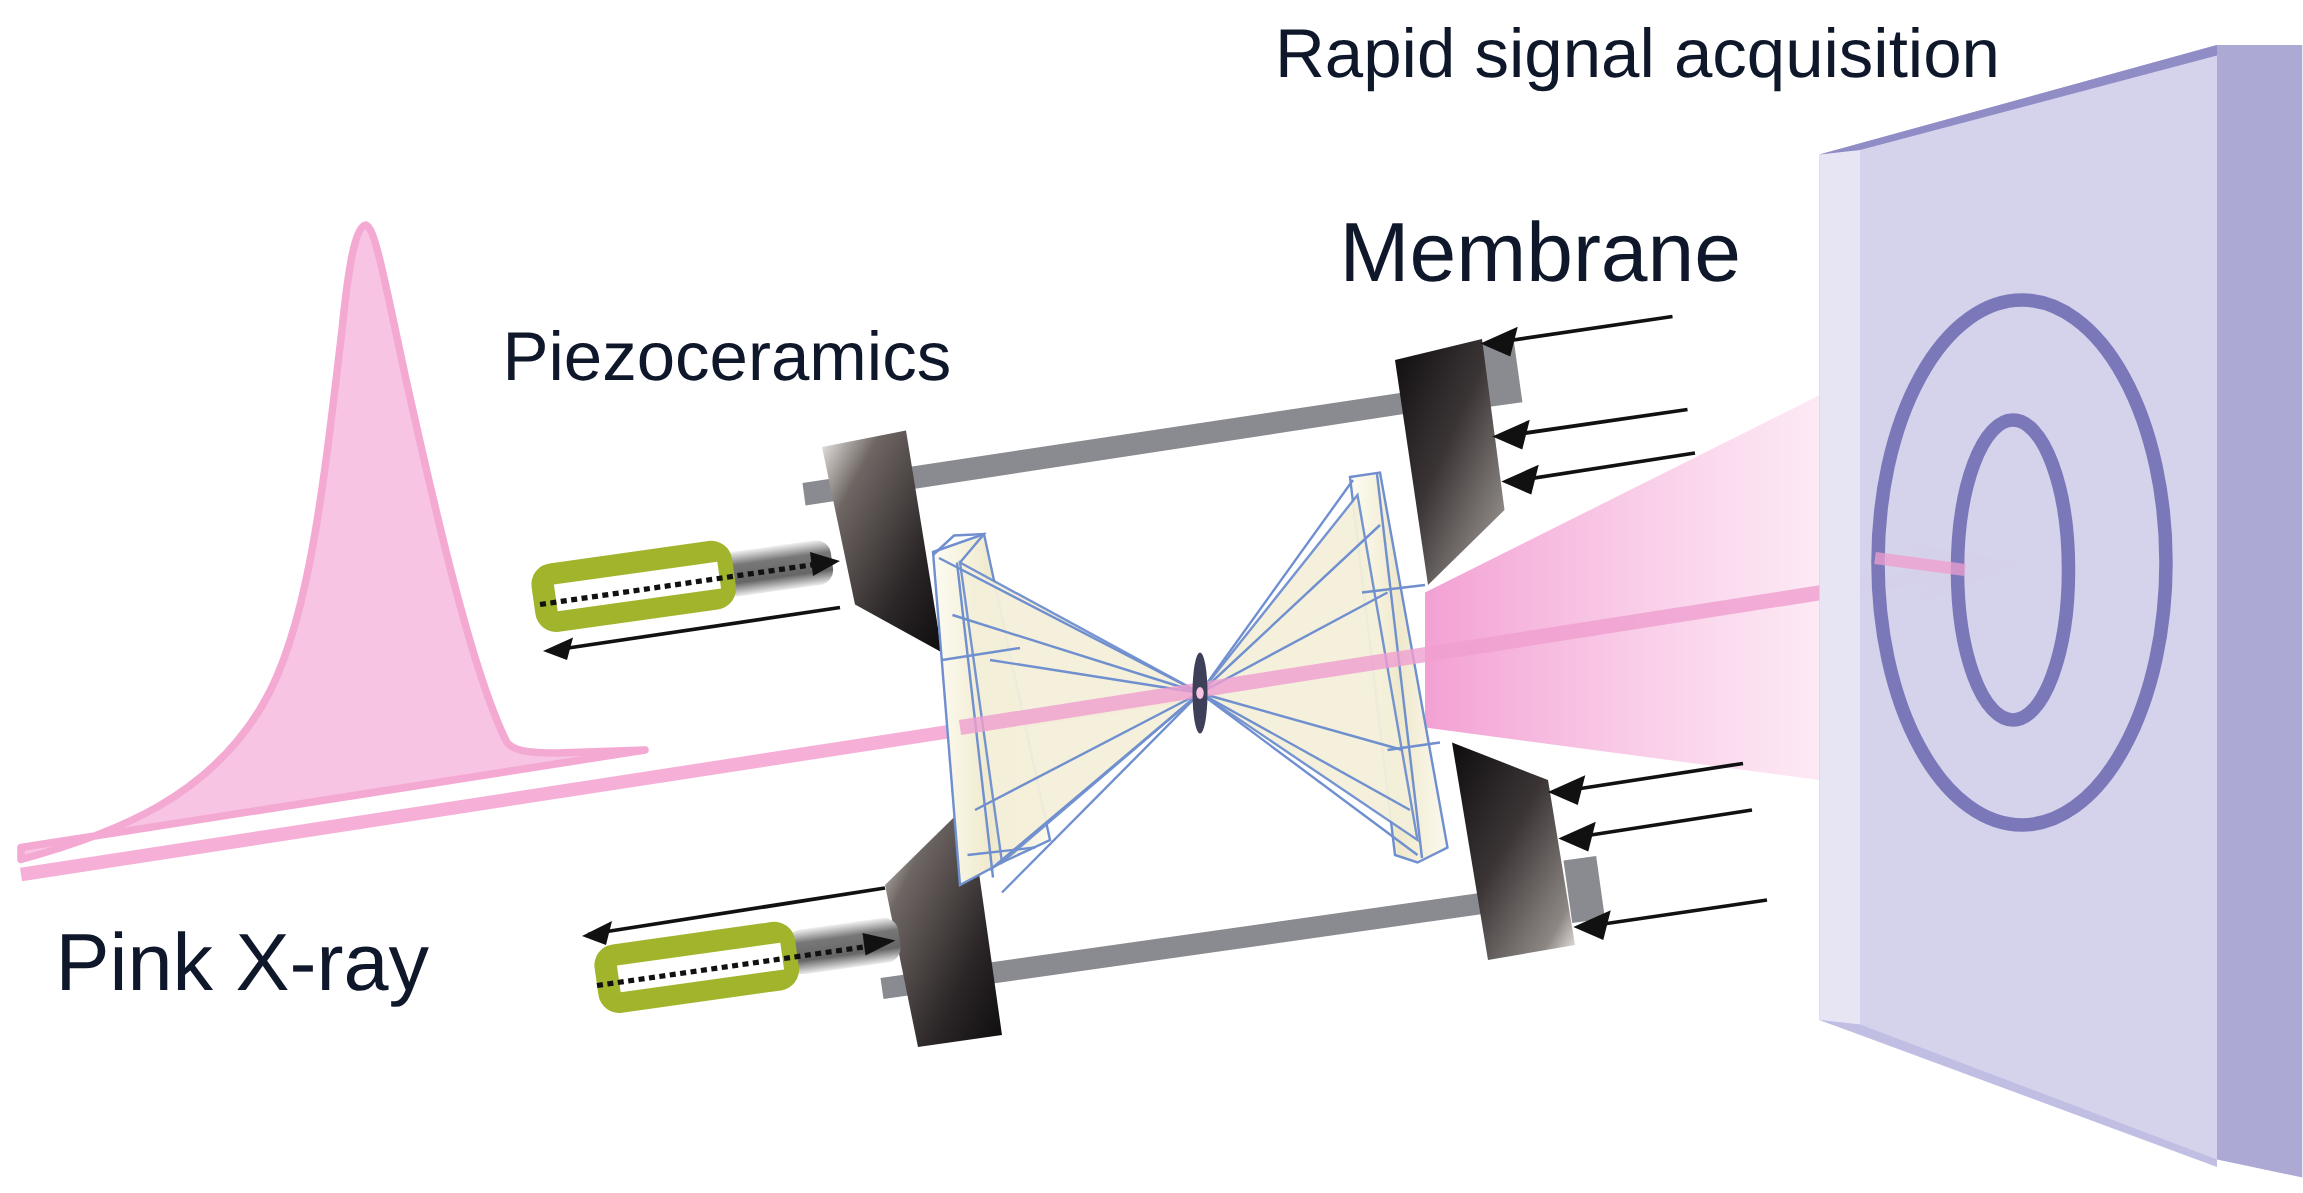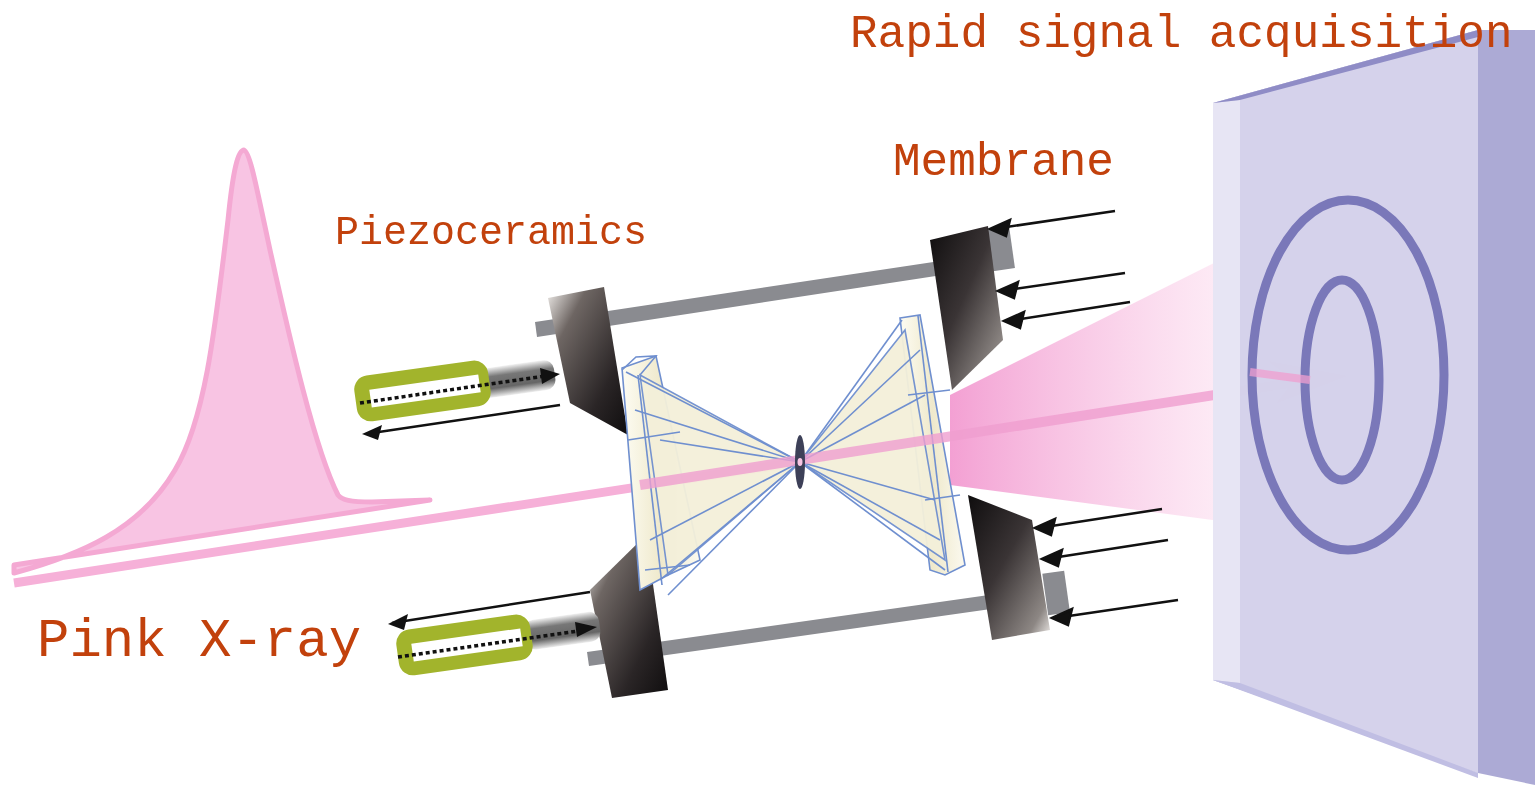--- a/index.html
+++ b/index.html
@@ -1,27 +1,27 @@
 <!DOCTYPE html>
 <html><head>
 <meta charset="utf-8">
 <style>
   html, body { margin: 0; padding: 0; background: #ffffff; }
   body { width: 1535px; height: 795px; overflow: hidden; position: relative; }
   #stage { position: absolute; left: 0; top: 0; width: 1535px; height: 795px; }
   .label {
     position: absolute;
-    font-family: Liberation Mono, monospace;
-    color: #c2410c;
+    font-family: Liberation Sans, sans-serif;
+    color: #0f172a;
     white-space: nowrap;
     line-height: 1;
   }
   #lbl-title { left: 850px; top: 12px; font-size: 46px; }
-  #lbl-membrane { left: 893px; top: 140px; font-size: 46px; }
-  #lbl-piezo { left: 335px; top: 214px; font-size: 40px; }
+  #lbl-membrane { left: 893px; top: 140px; font-size: 56px; }
+  #lbl-piezo { left: 335px; top: 214px; font-size: 46px; }
   #lbl-xray { left: 37px; top: 615px; font-size: 54px; }
   #lbl-ddac { left: 738px; top: 700px; font-size: 46px; }
 </style>
 </head>
 <body>
 
 <div id="stage">
 <svg width="1535" height="795" viewBox="0 0 1535 795" xmlns="http://www.w3.org/2000/svg">
   <defs>
     <linearGradient id="seatGradA" x1="0" y1="0" x2="1" y2="1">

